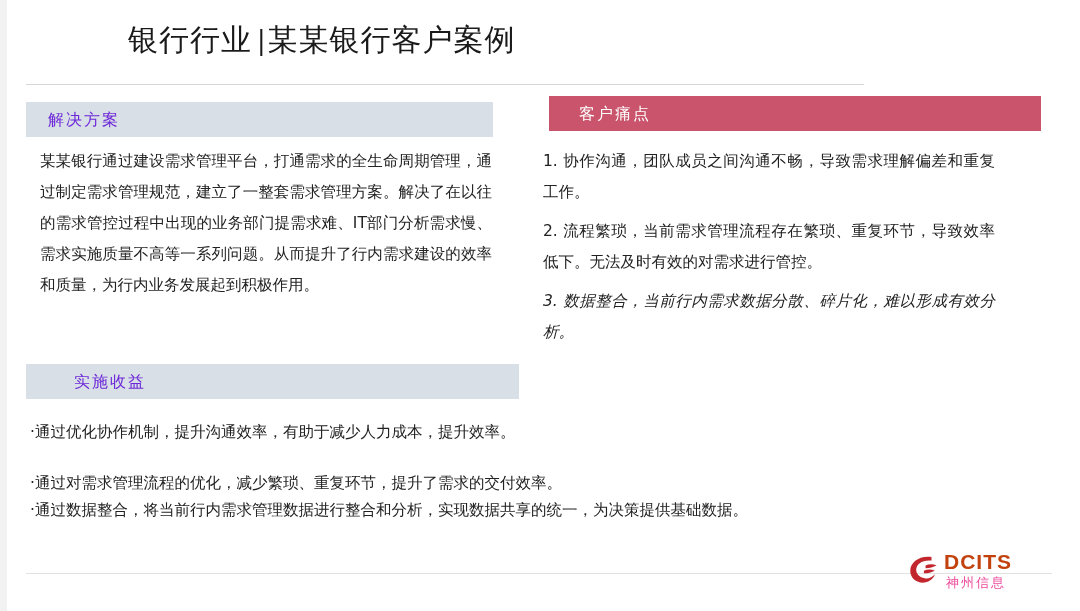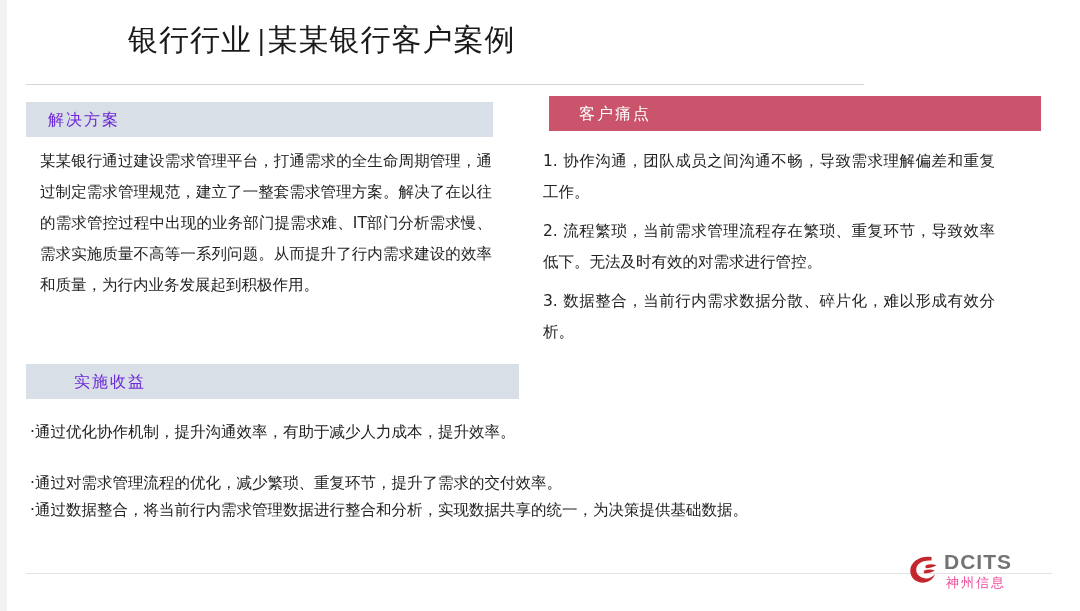--- a/index.html
+++ b/index.html
@@ -104,21 +104,21 @@
     position: absolute;
     font-size: 15.5px;
     line-height: 31px;
     color: #222222;
     font-family: "DejaVu Sans", "Liberation Sans", sans-serif;
     width: 452px;
     text-align: justify;
   }
   #pain-1 { left: 543px; top: 146px; }
   #pain-2 { left: 543px; top: 216px; }
-  #pain-3 { left: 543px; top: 286px; }
+  #pain-3 { left: 543px; top: 286px; font-style: italic; }
 
   .benefit-item {
     position: absolute;
     font-size: 15.5px;
     line-height: 30px;
     color: #222222;
     font-family: "DejaVu Sans", "Liberation Sans", sans-serif;
     white-space: nowrap;
   }
   #benefit-1 { left: 30px; top: 417px; }
@@ -148,21 +148,21 @@
     width: 34px;
     height: 34px;
   }
   .logo-text {
     position: absolute;
     left: 38px;
     top: 2px;
     font-size: 21px;
     font-weight: bold;
     letter-spacing: 1px;
-    color: #737373;
+    color: #c2410c;
     font-family: "Liberation Sans", sans-serif;
     text-align: right;
   }
   .logo-sub {
     position: absolute;
     left: 40px;
     top: 26px;
     font-size: 13px;
     letter-spacing: 2px;
     color: #ec4899;

